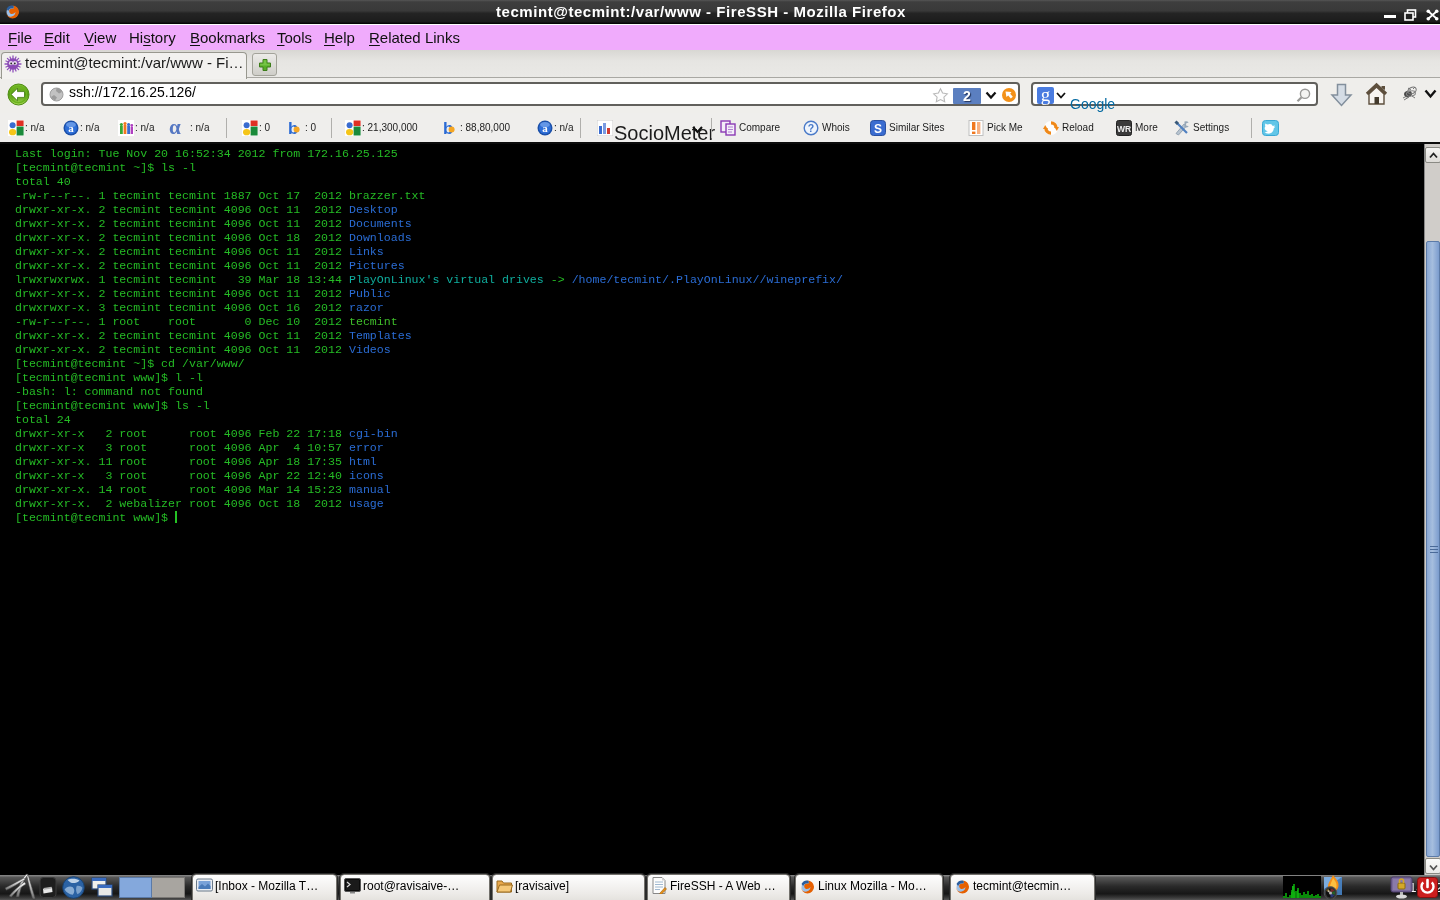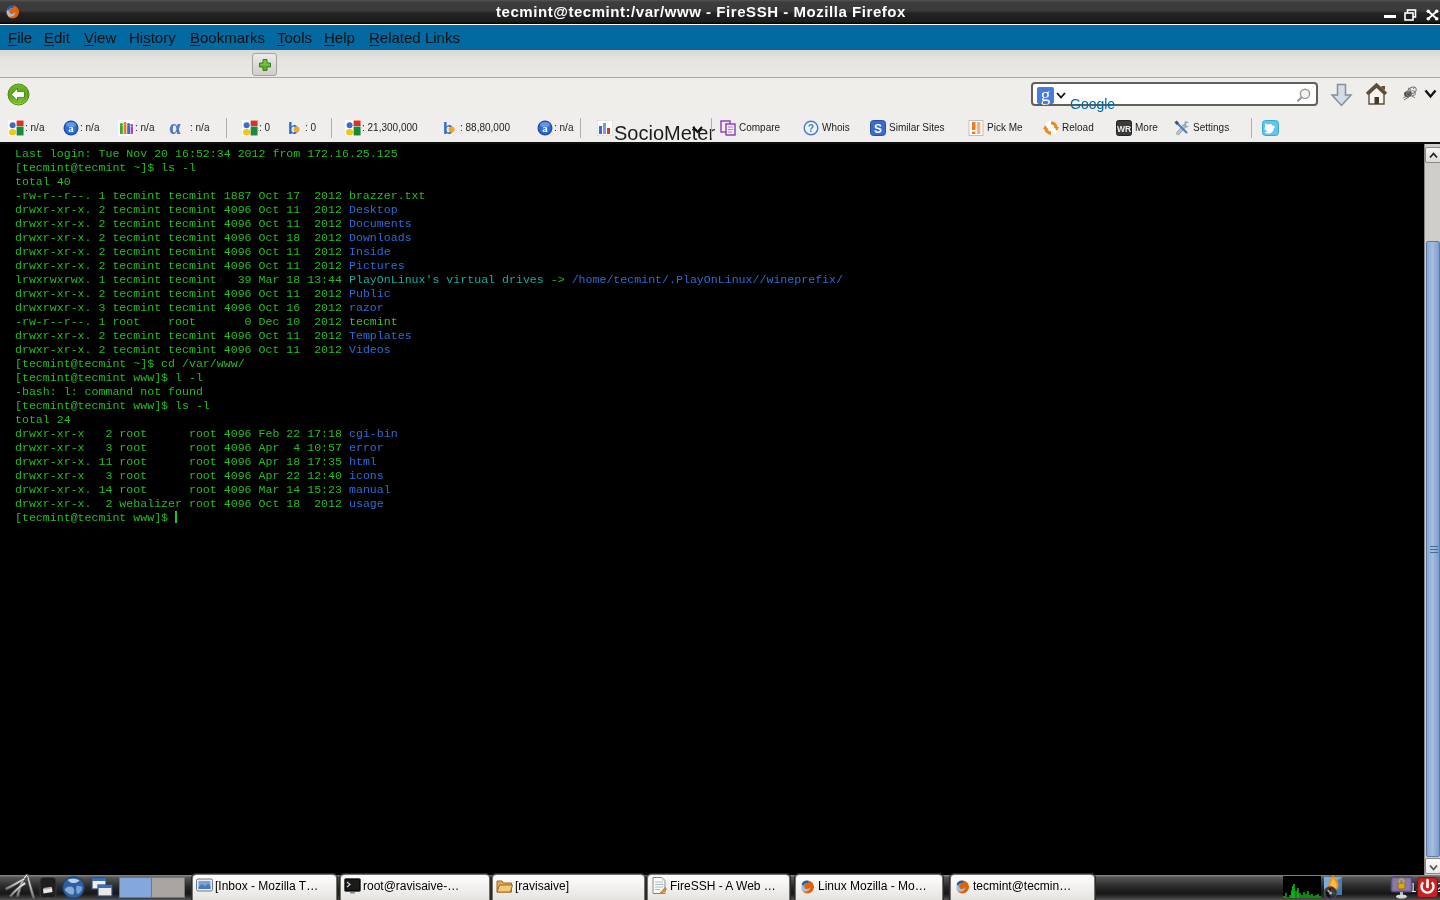--- a/index.html
+++ b/index.html
@@ -7,21 +7,21 @@
 body { font-family:"Liberation Sans", sans-serif; position:relative; }
 .abs { position:absolute; }
 
 
 #titlebar { left:0; top:0; width:1440px; height:24px;
   background:linear-gradient(180deg,#565656 0%,#3e3e3e 8%,#393939 45%,#242424 55%,#1c1c1c 90%,#000 100%); }
 #titletext { left:-19px; width:1440px; text-align:center; top:3px; color:#fff; font-size:15px; font-weight:bold; letter-spacing:0.55px; }
 .winbtn { top:9px; }
 
 
-#menubar { left:0; top:24px; width:1440px; height:26px; background:#0369a1; border-top:1px solid #fbfbfa; }
+#menubar { left:0; top:24px; width:1440px; height:26px; background:#f0abfc; border-top:1px solid #fbfbfa; }
 #menubar span.mi { position:absolute; top:4px; font-size:15px; color:#101010; }
 #menubar u { text-decoration:underline; text-underline-offset:2px; }
 
 
 #tabbar { left:0; top:50px; width:1440px; height:28px; background:linear-gradient(180deg,#d8d7d3 0%,#e6e5e2 40%,#eae9e6 100%); border-bottom:1px solid #a9a8a3; }
 #tab { left:1px; top:2px; width:246px; height:27px; background:#f2f1ef; border:1px solid #98988f; border-bottom:none; border-radius:4px 4px 0 0; z-index:3; }
 #tabtitle { left:23px; top:1px; font-size:15px; color:#1a1a1a; }
 #plusbtn { left:252px; top:3px; width:25px; height:23px; background:linear-gradient(180deg,#ecebe8,#cfcec9); border:1px solid #a3a39a; border-radius:3px; }
 
 
@@ -87,20 +87,33 @@
   <span class="mi" style="left:44px"><u>E</u>dit</span>
   <span class="mi" style="left:84px"><u>V</u>iew</span>
   <span class="mi" style="left:129px">Hi<u>s</u>tory</span>
   <span class="mi" style="left:190px"><u>B</u>ookmarks</span>
   <span class="mi" style="left:277px"><u>T</u>ools</span>
   <span class="mi" style="left:324px"><u>H</u>elp</span>
   <span class="mi" style="left:369px"><u>R</u>elated Links</span>
 </div>
 
 <div id="tabbar" class="abs">
+  <div id="tab" class="abs">
+    <svg class="abs" style="left:2px;top:2px" width="18" height="18" viewBox="0 0 18 18">
+      <g stroke="#9052bc" stroke-width="1.3" stroke-linecap="round">
+        <path d="M9 1 L9 17 M1 9 L17 9 M3.4 3.4 L14.6 14.6 M14.6 3.4 L3.4 14.6 M2 6 L16 12 M16 6 L2 12 M6 2 L12 16 M12 2 L6 16"></path>
+      </g>
+      <circle cx="9" cy="9" r="5.8" fill="#8a4ab4"></circle>
+      <circle cx="7" cy="8.2" r="2.1" fill="#e8daf0"></circle>
+        <circle cx="11" cy="8.2" r="2.1" fill="#e8daf0"></circle>
+      <circle cx="7.2" cy="8.5" r="0.9" fill="#2a2a2a"></circle>
+        <circle cx="10.8" cy="8.5" r="0.9" fill="#2a2a2a"></circle>
+    </svg>
+    <div id="tabtitle" class="abs">tecmint@tecmint:/var/www - Fi…</div>
+  </div>
   <div id="plusbtn" class="abs">
     <svg class="abs" style="left:5px;top:4px" width="14" height="14" viewBox="0 0 14 14">
       <path d="M5 1.5 h4 v3.5 h3.5 v4 h-3.5 v3.5 h-4 v-3.5 h-3.5 v-4 h3.5 Z" fill="#57ae28" stroke="#3c7d1a" stroke-width="1"></path>
       <path d="M5.6 2.2 h2.8 v3.6 h3.4 v1.6 h-9.6 v-1.6 h3.4 Z" fill="#7dc94e" opacity="0.8"></path>
     </svg>
   </div>
 </div>
 
 <div id="navbar" class="abs">
   <svg class="abs" style="left:7px;top:5px" width="23" height="23" viewBox="0 0 23 23">
@@ -108,20 +121,38 @@
       <linearGradient id="bg1" x1="0" y1="0" x2="0" y2="1">
         <stop offset="0" stop-color="#82bf34"></stop>
           <stop offset="0.5" stop-color="#51990e"></stop>
           <stop offset="1" stop-color="#a8d858"></stop>
       </linearGradient>
     </defs>
     <circle cx="11.5" cy="11.5" r="10.5" fill="url(#bg1)" stroke="#4c8c10" stroke-width="1"></circle>
     <circle cx="11.5" cy="11.5" r="8.2" fill="none" stroke="#69b31c" stroke-width="1.5"></circle>
     <path d="M10.5 5.2 L10.5 8.6 L17.5 8.6 L17.5 14.4 L10.5 14.4 L10.5 17.8 L4.2 11.5 Z" fill="#fff" stroke="#3f7b0d" stroke-width="0.8"></path>
   </svg>
+  <div id="urlbar" class="abs">
+    <svg class="abs" style="left:6px;top:3px" width="15" height="15" viewBox="0 0 15 15">
+      <circle cx="7.5" cy="7.5" r="6.5" fill="#c2c2c2" stroke="#9e9e9e"></circle>
+      <path d="M7.5 1 A6.5 6.5 0 0 1 13 5 L10 6.5 L7 4 L7.5 1 Z M2 10 L5 8 L8 10.5 L6 13.5 A6.5 6.5 0 0 1 2 10 Z" fill="#9c9c9c"></path>
+    </svg>
+    <div id="urltext" class="abs">ssh://172.16.25.126/</div>
+    <svg class="abs" style="left:889px;top:3px" width="17" height="17" viewBox="0 0 17 17">
+      <path d="M8.5 1.8 L10.6 6.1 L15.3 6.8 L11.9 10.1 L12.7 14.8 L8.5 12.6 L4.3 14.8 L5.1 10.1 L1.7 6.8 L6.4 6.1 Z" fill="#fdfdfd" stroke="#b9b9b9" stroke-width="1.1"></path>
+    </svg>
+    <div class="abs" style="left:910px;top:4px;width:28px;height:16px;background:#5b7fc0;border-radius:1px;text-align:center;font-weight:bold;font-size:14px;color:#fff;line-height:16px;text-shadow:1px 1px 1px #24355c">2</div>
+    <svg class="abs" style="left:942px;top:7px" width="12" height="9" viewBox="0 0 12 9">
+      <path d="M1.5 1.5 L6 6.5 L10.5 1.5" fill="none" stroke="#111" stroke-width="2.2"></path>
+    </svg>
+    <svg class="abs" style="left:958px;top:3px" width="16" height="16" viewBox="0 0 16 16">
+      <circle cx="8" cy="8" r="7" fill="#f39118"></circle>
+      <path d="M4.5 4.5 L10.5 5 L9.2 6.8 L11.8 9.8 L9.8 11.6 L7.2 8.6 L5.4 10 Z" fill="#fdfdfd"></path>
+    </svg>
+  </div>
   <div id="searchbar" class="abs">
     <div class="abs" style="left:4px;top:3px;width:17px;height:17px;background:#4a7ce0;border-radius:2px;color:#fff;font-size:19px;font-family:'Liberation Serif',serif;text-align:center;line-height:15px">g</div>
     <svg class="abs" style="left:23px;top:8px" width="10" height="7" viewBox="0 0 10 7">
       <path d="M1 1 L5 5.5 L9 1" fill="none" stroke="#111" stroke-width="1.8"></path>
     </svg>
     <div id="searchtext" class="abs">Google</div>
     <svg class="abs" style="left:262px;top:3px" width="17" height="17" viewBox="0 0 17 17">
       <circle cx="10" cy="6.8" r="4.6" fill="#f4f4f2" stroke="#9a9a98" stroke-width="1.4"></circle>
       <path d="M6.6 10.2 L2.5 14.3" stroke="#9a9a98" stroke-width="2.2"></path>
     </svg>
@@ -274,21 +305,21 @@
 </div>
 
 <div id="term" class="abs">
     <pre id="termpre">Last login: Tue Nov 20 16:52:34 2012 from 172.16.25.125
 [tecmint@tecmint ~]$ ls -l
 total 40
 -rw-r--r--. 1 tecmint tecmint 1887 Oct 17  2012 brazzer.txt
 drwxr-xr-x. 2 tecmint tecmint 4096 Oct 11  2012 <span class="b">Desktop</span>
 drwxr-xr-x. 2 tecmint tecmint 4096 Oct 11  2012 <span class="b">Documents</span>
 drwxr-xr-x. 2 tecmint tecmint 4096 Oct 18  2012 <span class="b">Downloads</span>
-drwxr-xr-x. 2 tecmint tecmint 4096 Oct 11  2012 <span class="b">Inside</span>
+drwxr-xr-x. 2 tecmint tecmint 4096 Oct 11  2012 <span class="b">Links</span>
 drwxr-xr-x. 2 tecmint tecmint 4096 Oct 11  2012 <span class="b">Pictures</span>
 lrwxrwxrwx. 1 tecmint tecmint   39 Mar 18 13:44 <span class="c">PlayOnLinux's virtual drives</span> -&gt; <span class="b">/home/tecmint/.PlayOnLinux//wineprefix/</span>
 drwxr-xr-x. 2 tecmint tecmint 4096 Oct 11  2012 <span class="b">Public</span>
 drwxrwxr-x. 3 tecmint tecmint 4096 Oct 16  2012 <span class="b">razor</span>
 -rw-r--r--. 1 root    root       0 Dec 10  2012 <span class="t">tecmint</span>
 drwxr-xr-x. 2 tecmint tecmint 4096 Oct 11  2012 <span class="b">Templates</span>
 drwxr-xr-x. 2 tecmint tecmint 4096 Oct 11  2012 <span class="b">Videos</span>
 [tecmint@tecmint ~]$ cd /var/www/
 [tecmint@tecmint www]$ l -l
 -bash: l: command not found

